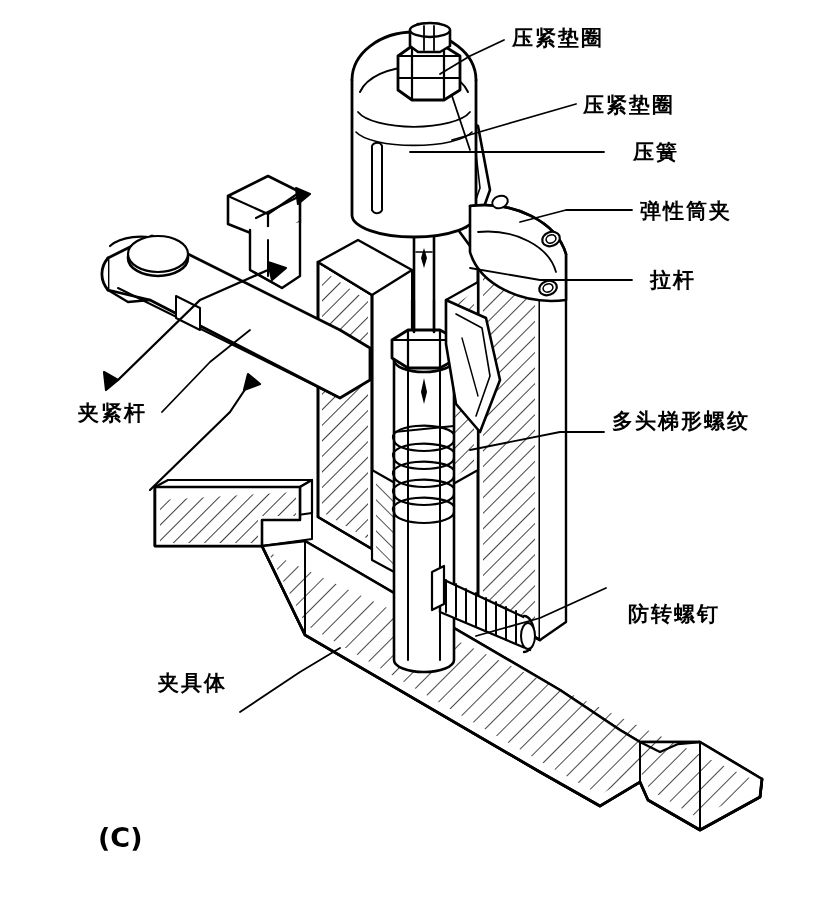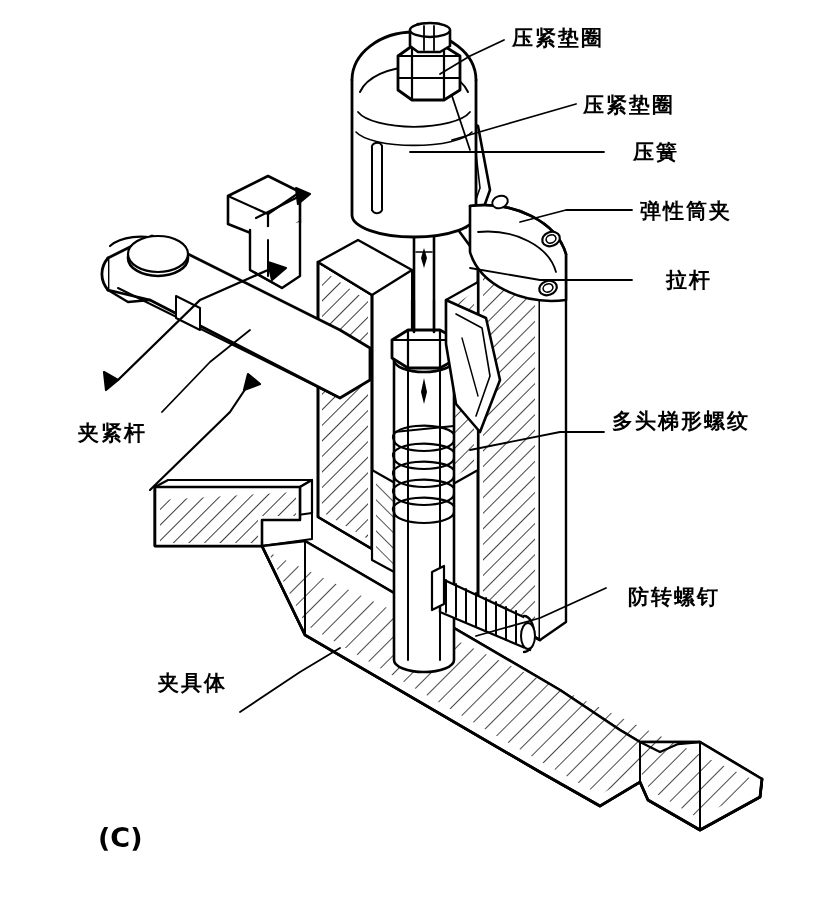--- a/index.html
+++ b/index.html
@@ -278,19 +278,19 @@
       <path d="M248,374 L260,384 L244,390 Z"></path>
     </g>
 
   </g>
 </svg>
 
 <div class="lbl" style="left:512px;top:28px;">压紧垫圈</div>
 <div class="lbl" style="left:583px;top:95px;">压紧垫圈</div>
 <div class="lbl" style="left:633px;top:142px;">压簧</div>
 <div class="lbl" style="left:640px;top:201px;">弹性筒夹</div>
-<div class="lbl" style="left:666px;top:270px;text-align:right;">拉杆</div>
+<div class="lbl" style="left:650px;top:270px;text-align:right;">拉杆</div>
 <div class="lbl" style="left:612px;top:411px;">多头梯形螺纹</div>
-<div class="lbl" style="left:612px;top:587px;padding-left:16px;">防转螺钉</div>
-<div class="lbl" style="left:78px;top:423px;">夹紧杆</div>
+<div class="lbl" style="left:612px;top:604px;padding-left:16px;">防转螺钉</div>
+<div class="lbl" style="left:78px;top:403px;">夹紧杆</div>
 <div class="lbl" style="left:158px;top:673px;">夹具体</div>
 
 <div class="caption" style="left:98px;top:822px;">(C)</div>
 
 </body></html>

